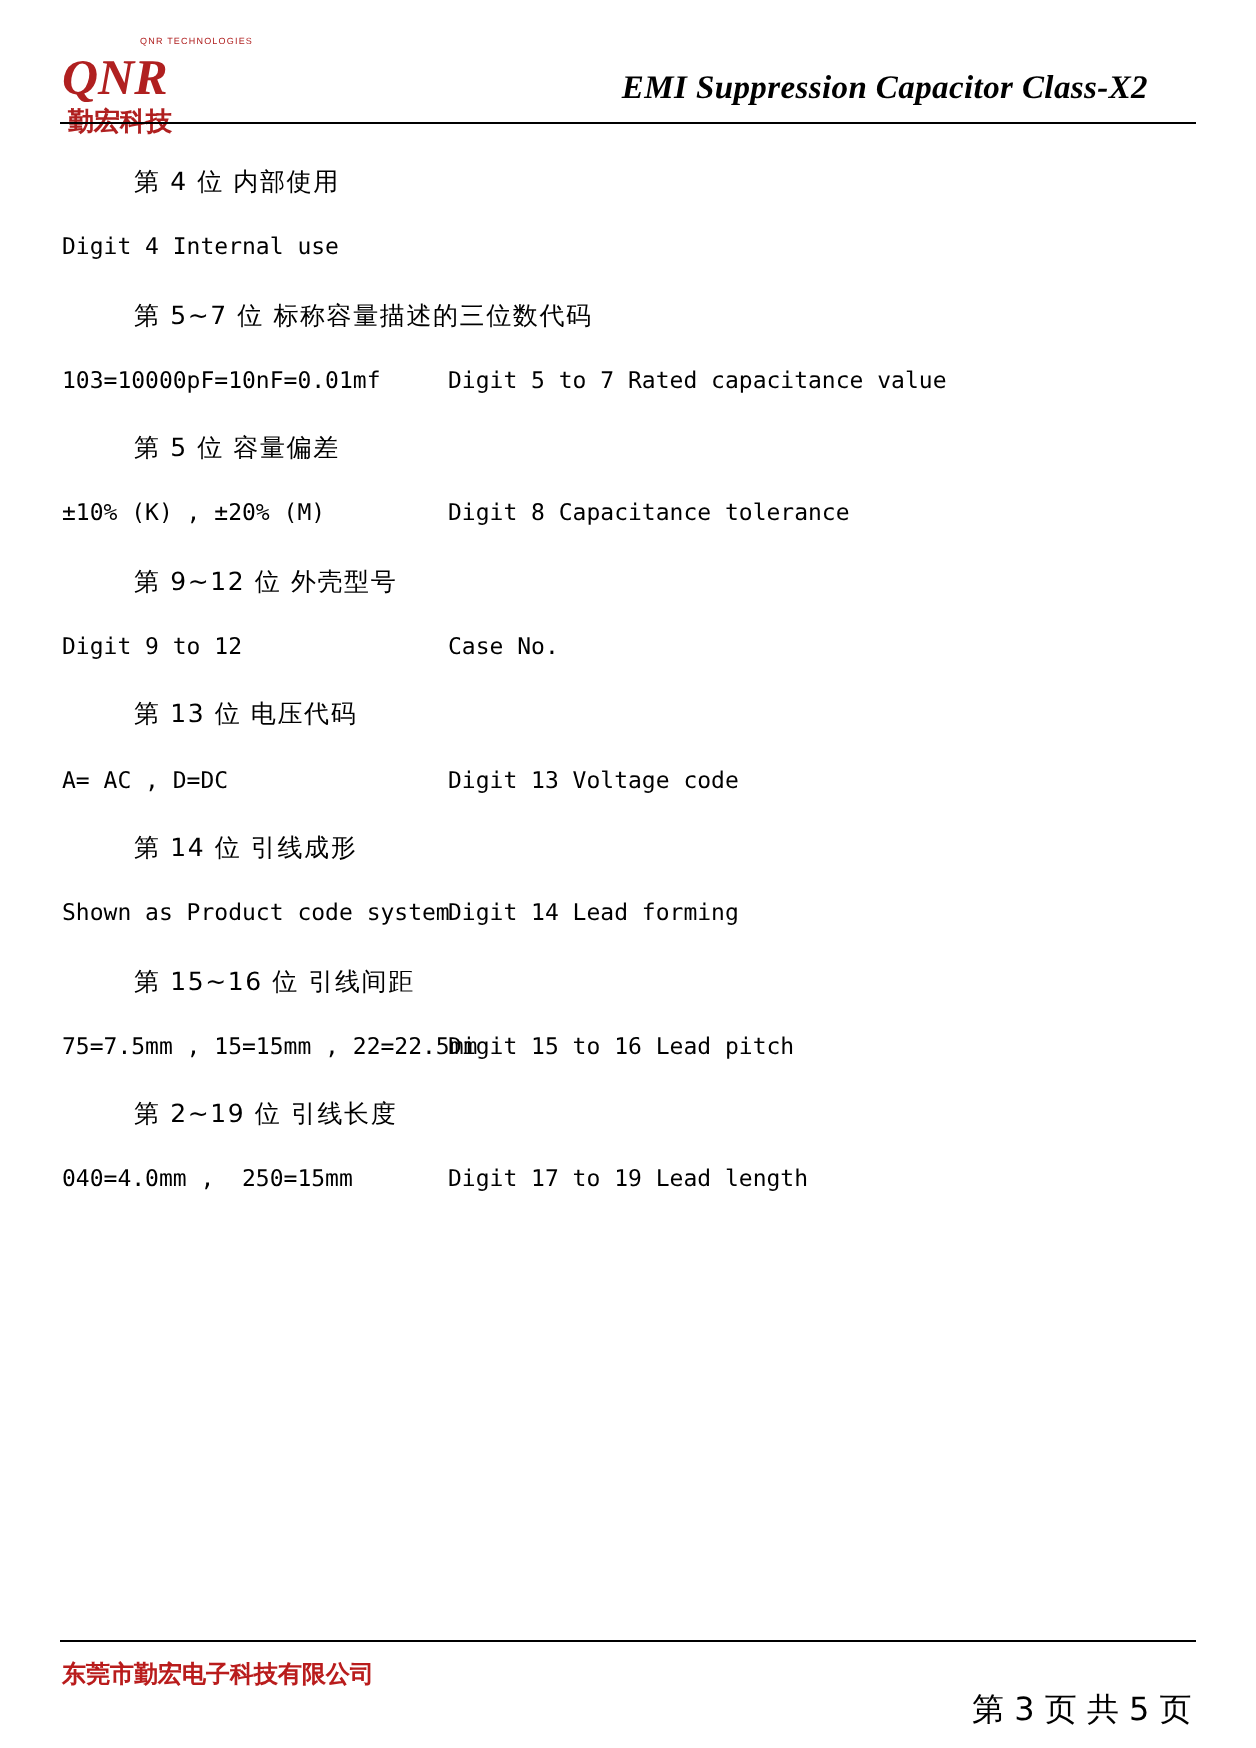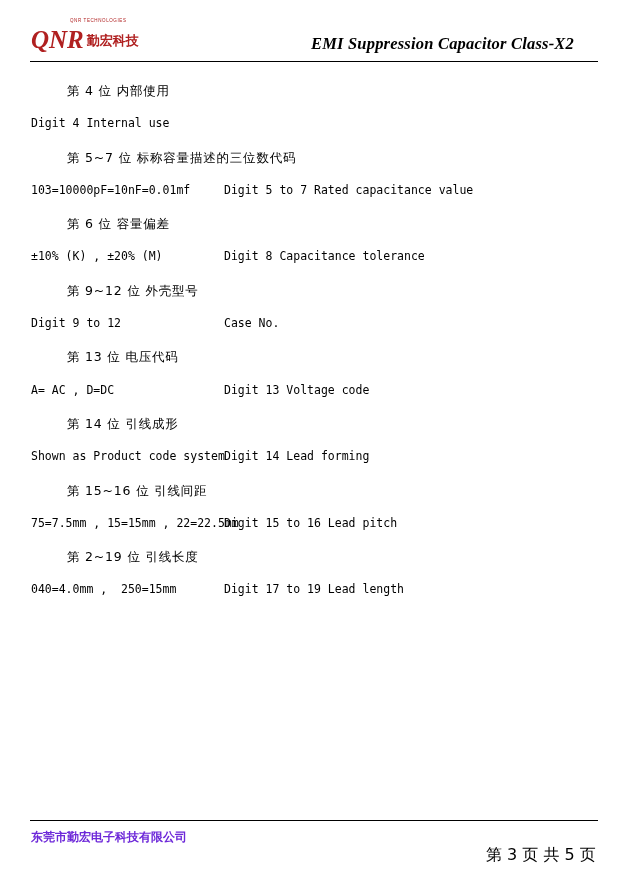--- a/index.html
+++ b/index.html
@@ -39,22 +39,23 @@
     left: 30px;
     right: 30px;
     top: 61px;
     border-bottom: 1.2px solid #000;
   }
   .logo-block {
     position: absolute;
     left: 31px;
     top: 27px;
     display: flex;
-    align-items: flex-end;
-    white-space: nowrap;
+    align-items: flex-start;
+    white-space: nowrap;
+    flex-direction: column;
   }
   .logo-qnr {
     font-family: "Liberation Serif", serif;
     font-weight: bold;
     font-style: italic;
     font-size: 25px;
     color: #b02020;
     letter-spacing: 0px;
     line-height: 1;
   }
@@ -138,21 +139,21 @@
     top: 820px;
     border-bottom: 1.2px solid #000;
   }
   .footer-left {
     position: absolute;
     left: 31px;
     top: 829px;
     font-family: "DejaVu Sans", "Liberation Sans", sans-serif;
     font-size: 12px;
     font-weight: bold;
-    color: #6d28d9;
+    color: #b91c1c;
     white-space: nowrap;
   }
   .footer-right {
     position: absolute;
     left: 486px;
     top: 845px;
     font-family: "DejaVu Sans", "Liberation Sans", sans-serif;
     font-size: 16px;
     color: #000;
     white-space: nowrap;
@@ -179,21 +180,21 @@
 
     <div class="line cn">第 4 位 内部使用</div>
     <div class="line mono">Digit 4 Internal use</div>
     <div class="line cn">第 5~7 位 标称容量描述的三位数代码</div>
 
     <div class="row mono">
       <span class="col-a">103=10000pF=10nF=0.01mf</span>
       <span class="col-b">Digit 5 to 7 Rated capacitance value</span>
     </div>
 
-    <div class="line cn">第 6 位 容量偏差</div>
+    <div class="line cn">第 5 位 容量偏差</div>
 
     <div class="row mono">
       <span class="col-a">±10% (K) , ±20% (M)</span>
       <span class="col-b">Digit 8 Capacitance tolerance</span>
     </div>
 
     <div class="line cn">第 9~12 位 外壳型号</div>
 
     <div class="row mono">
       <span class="col-a">Digit 9 to 12</span>

